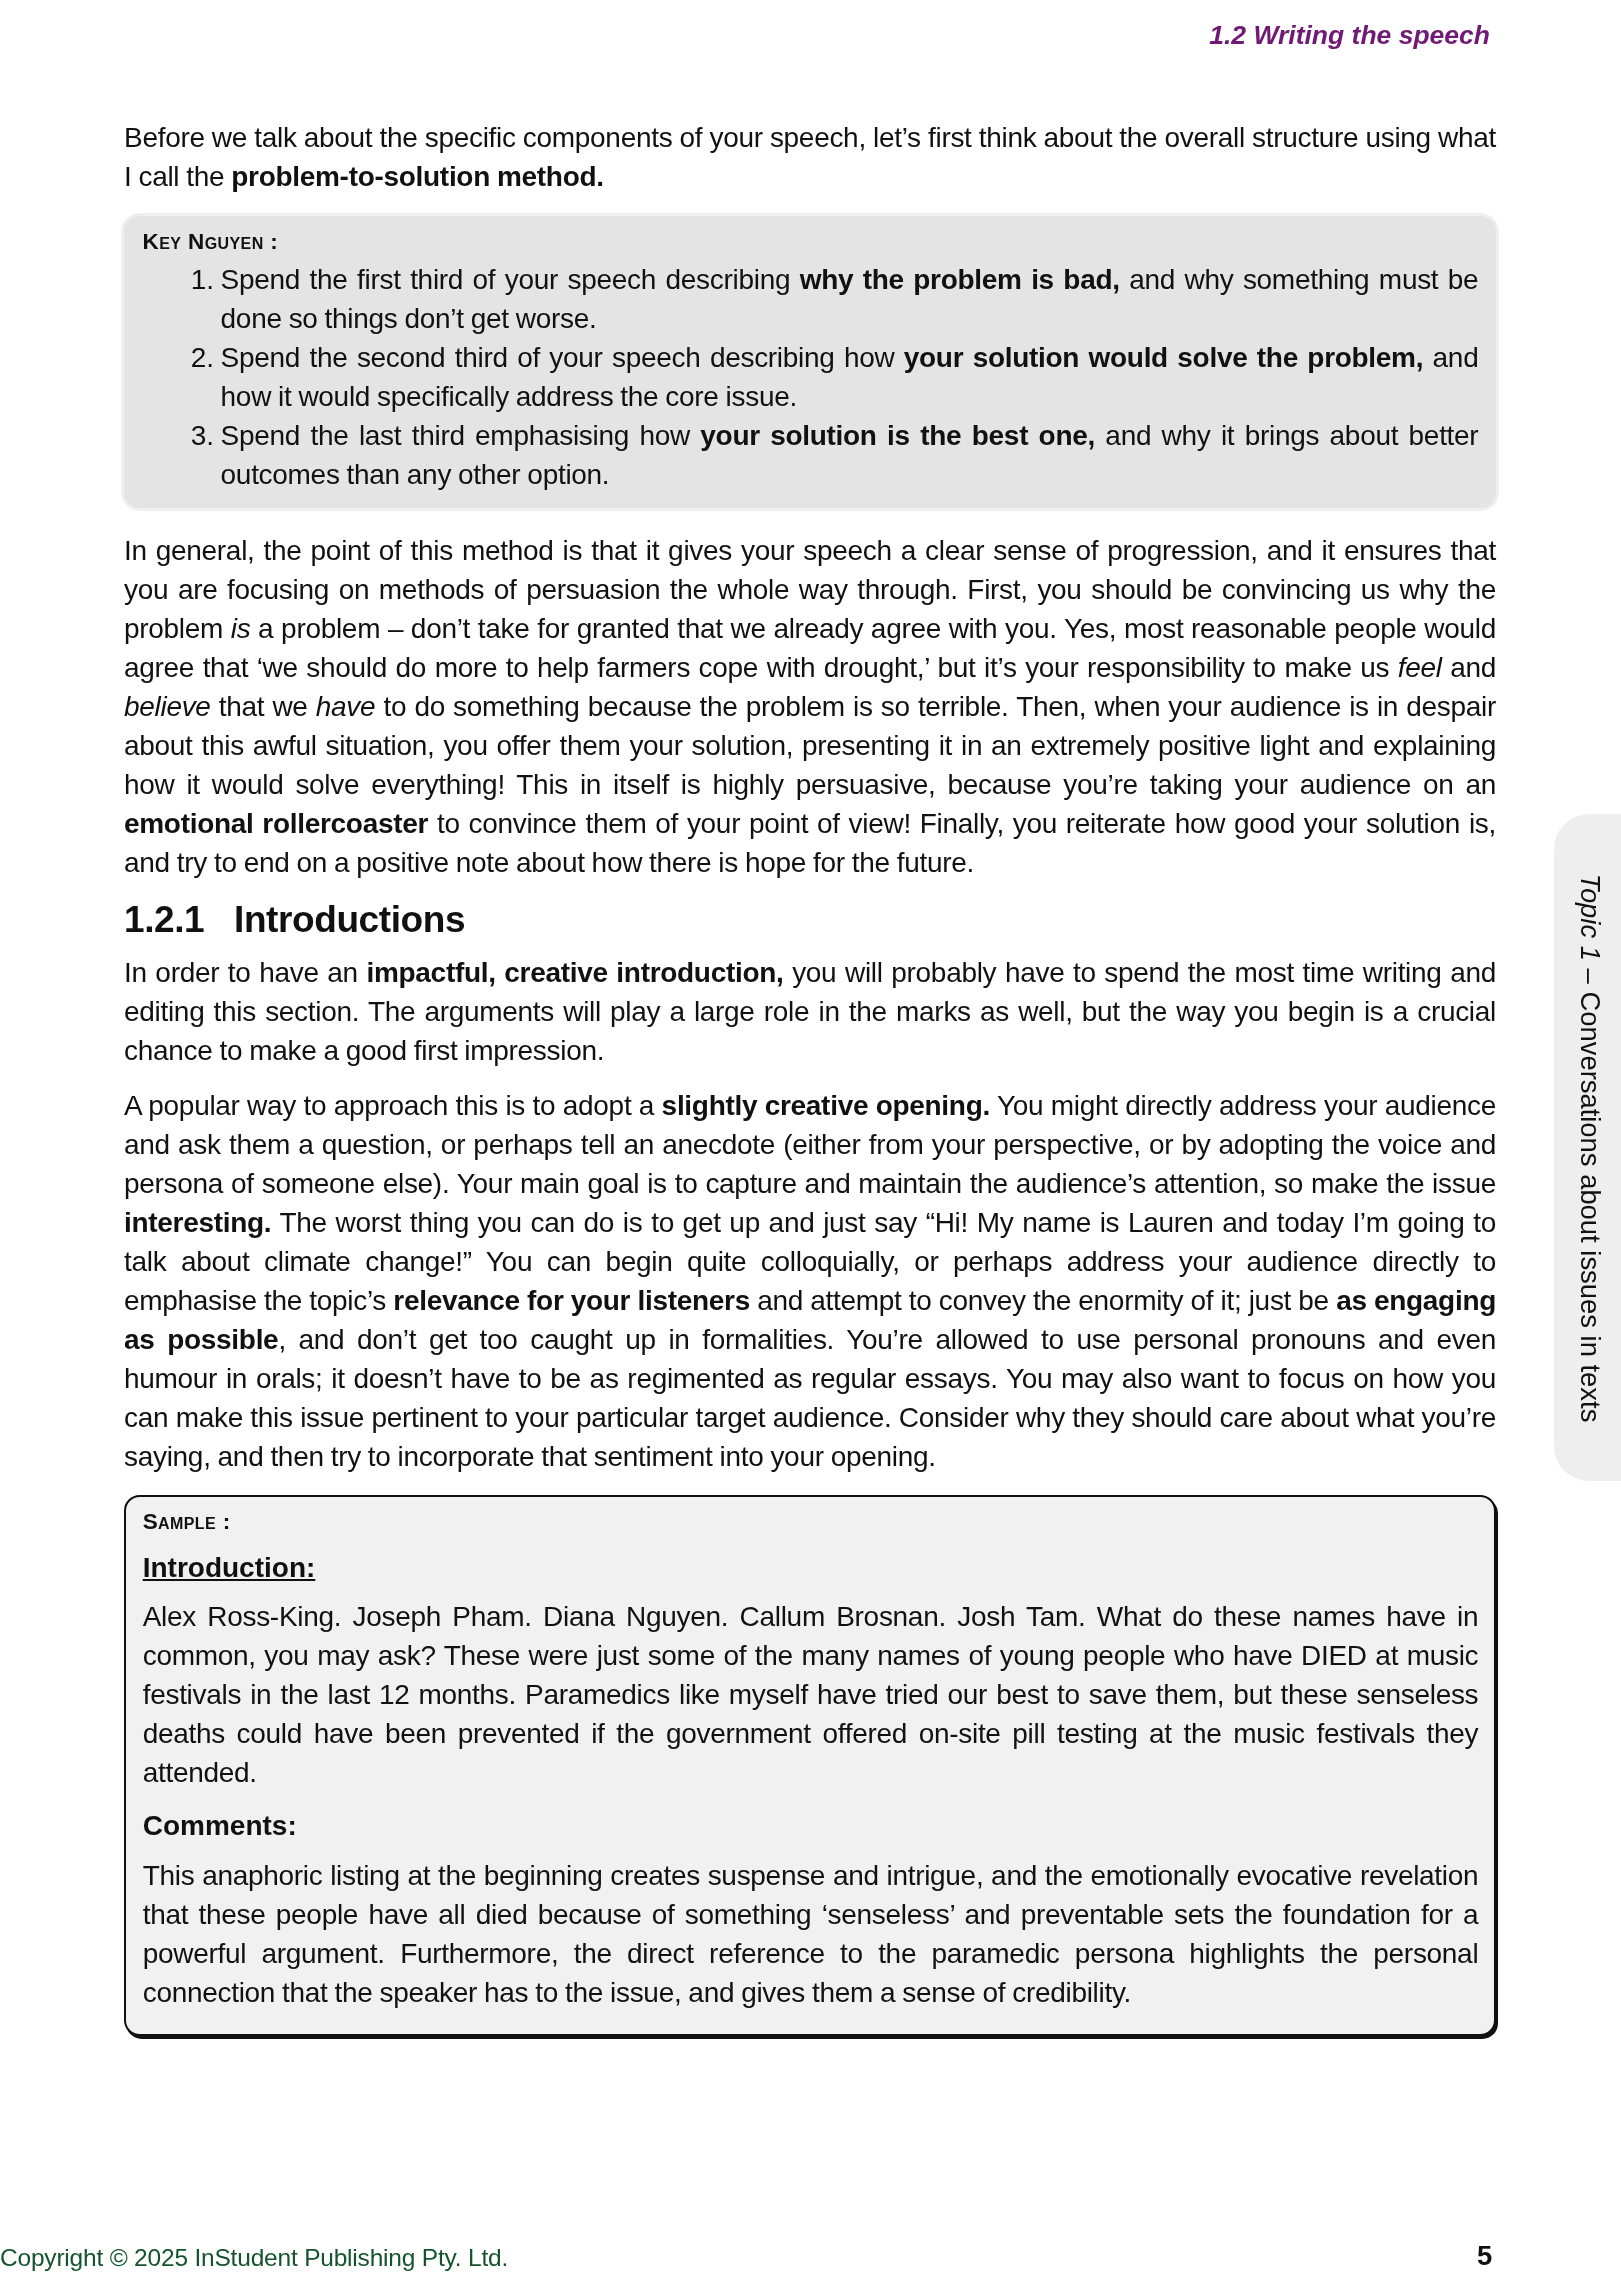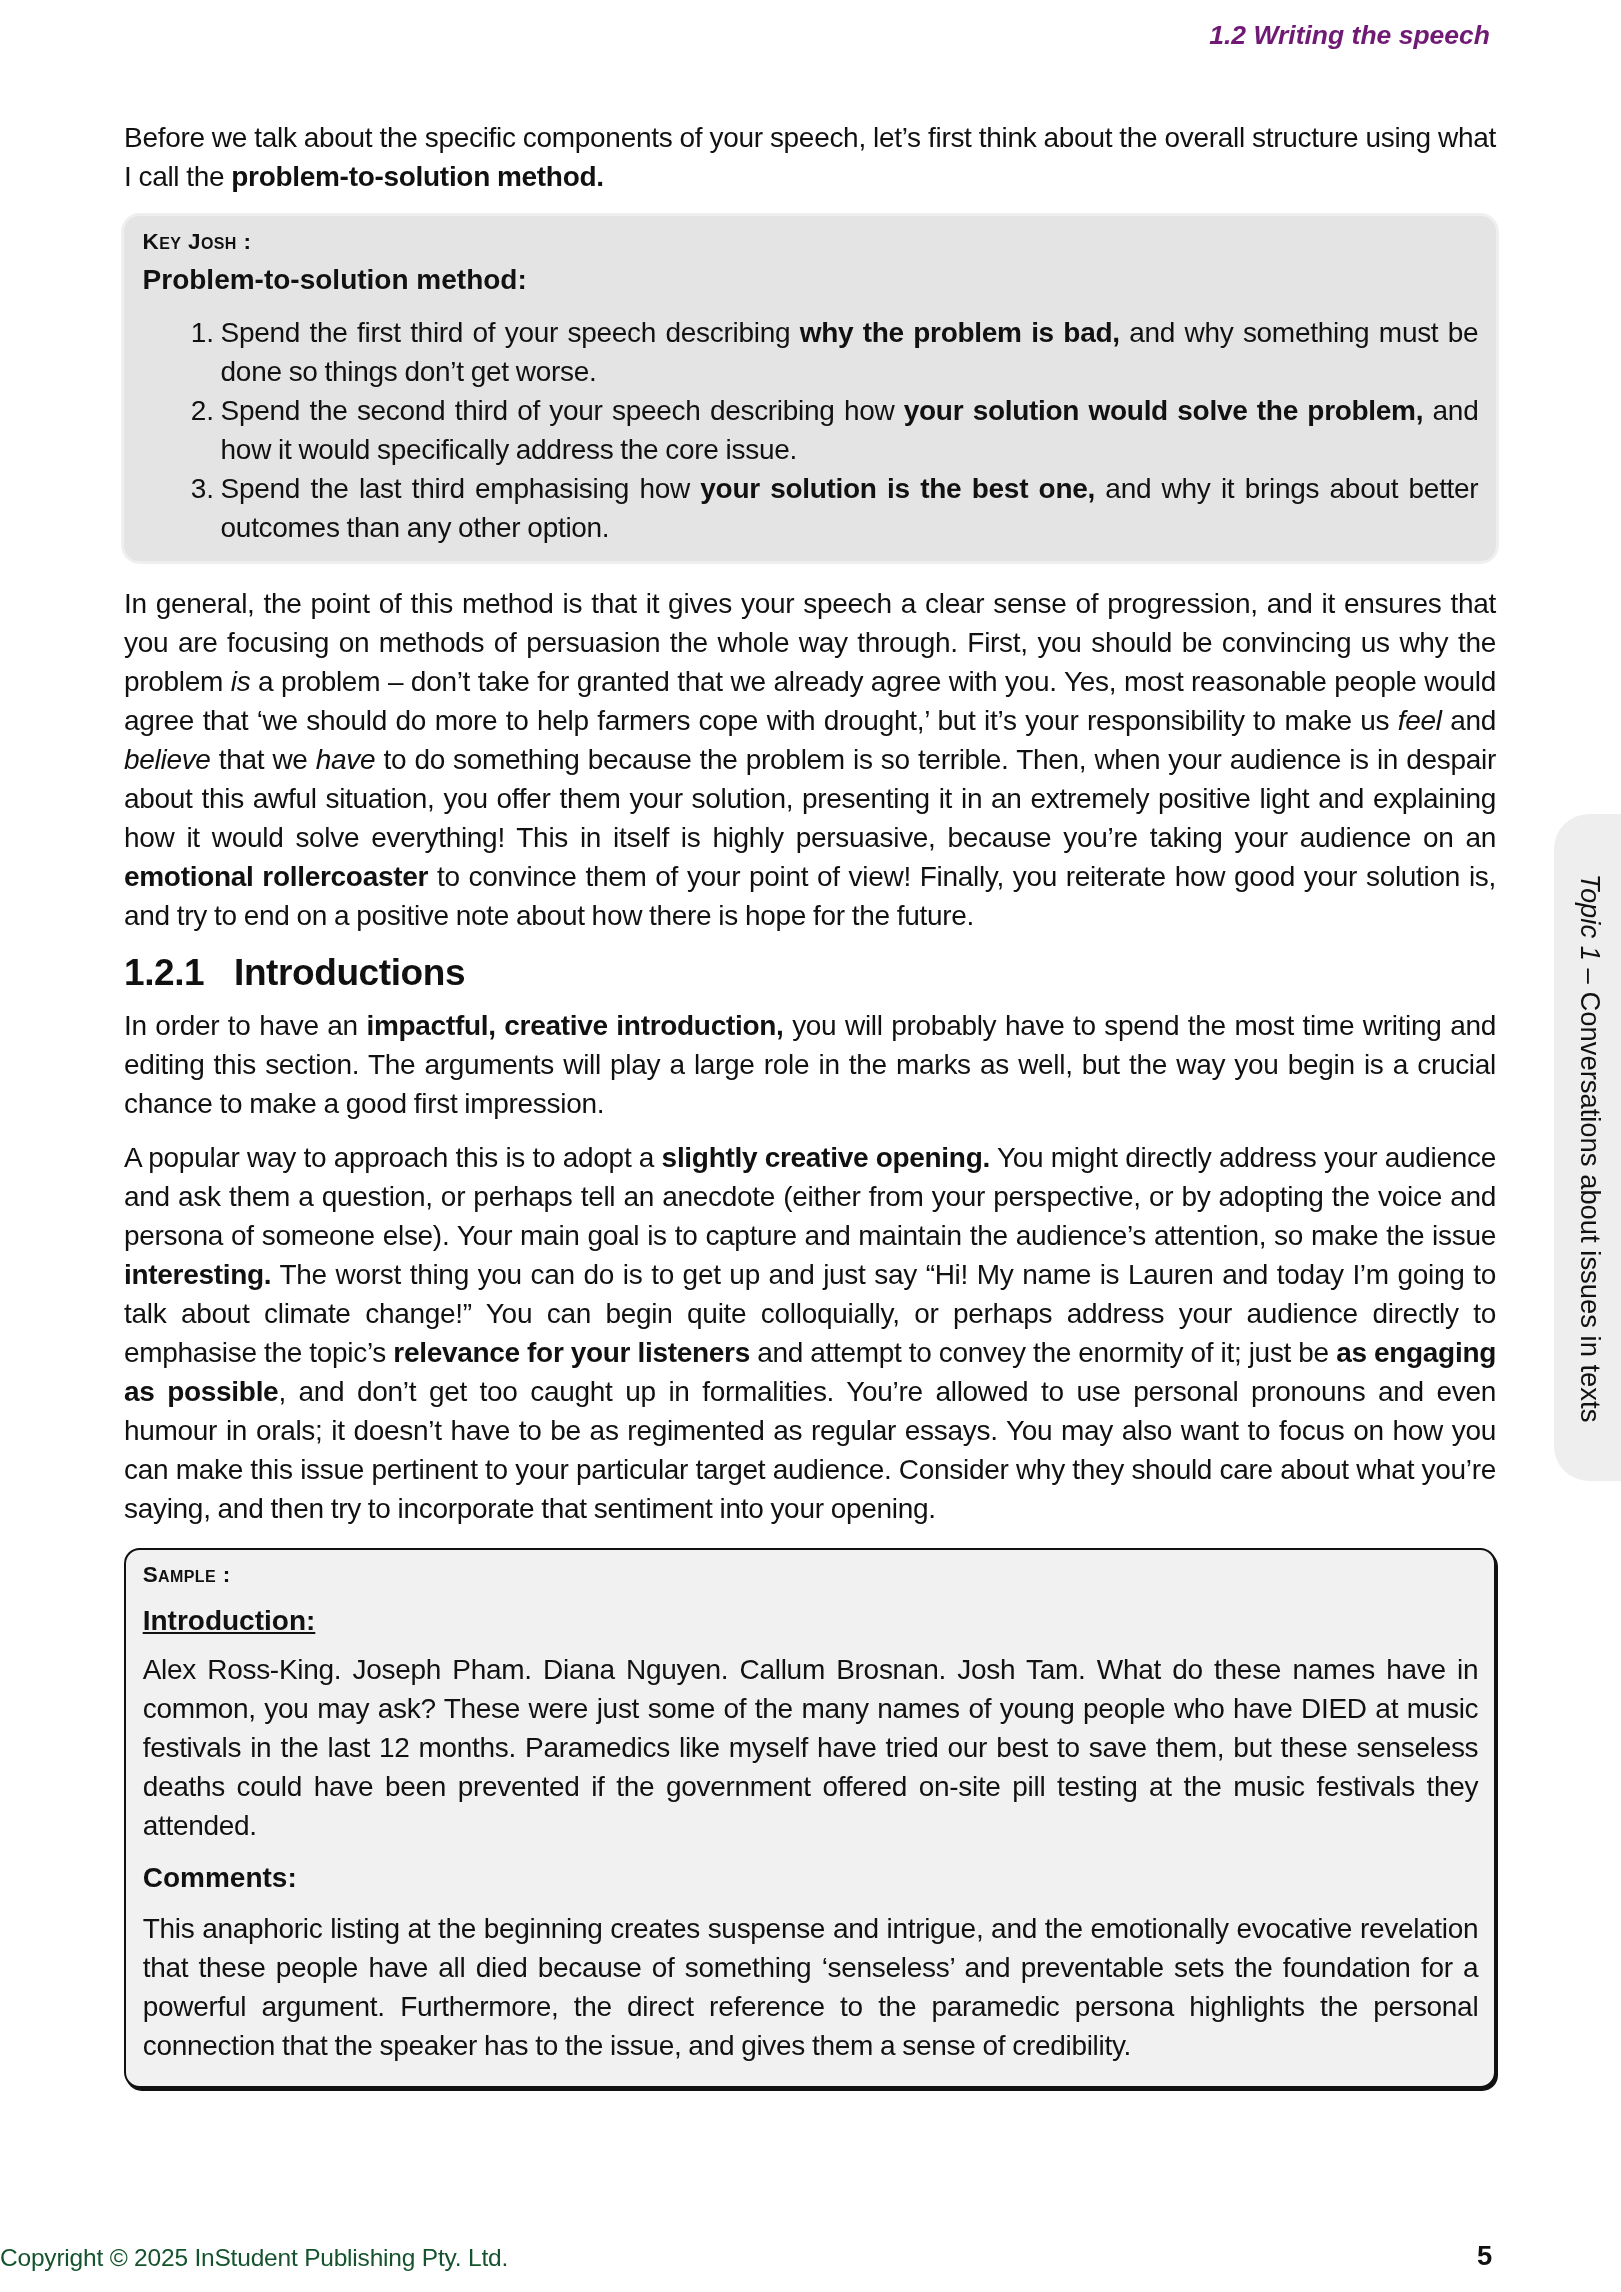--- a/index.html
+++ b/index.html
@@ -80,22 +80,21 @@
 </head>
 <body>
 
 <div class="running-head">1.2 Writing the speech</div>
 
 <div class="content">
 
   <p class="body"><span>Before we talk about the specific components of your speech, let’s first think about the overall structure using what I call the </span><b>problem-to-solution method.</b></p>
 
   <div class="keypoint">
-    <div class="box-kicker">Key Josh :</div>
-    <div class="box-title">Problem-to-solution method:</div>
+    <div class="box-kicker">Key Nguyen :</div>
     <ol class="kp-list">
       <li><span>Spend the first third of your speech describing </span><b>why the problem is bad,</b><span> and why something must be done so things don’t get worse.</span></li>
       <li><span>Spend the second third of your speech describing how </span><b>your solution would solve the problem,</b><span> and how it would specifically address the core issue.</span></li>
       <li><span>Spend the last third emphasising how </span><b>your solution is the best one,</b><span> and why it brings about better outcomes than any other option.</span></li>
     </ol>
   </div>
 
   <p class="body"><span>In general, the point of this method is that it gives your speech a clear sense of progression, and it ensures that you are focusing on methods of persuasion the whole way through.  First, you should be convincing us why the problem </span><i>is</i><span> a problem – don’t take for granted that we already agree with you.  Yes, most reasonable people would agree that ‘we should do more to help farmers cope with drought,’ but it’s your responsibility to make us </span><i>feel</i><span> and </span><i>believe</i><span> that we </span><i>have</i><span> to do something because the problem is so terrible.  Then, when your audience is in despair about this awful situation, you offer them your solution, presenting it in an extremely positive light and explaining how it would solve everything!  This in itself is highly persuasive, because you’re taking your audience on an </span><b>emotional rollercoaster</b><span> to convince them of your point of view!  Finally, you reiterate how good your solution is, and try to end on a positive note about how there is hope for the future.</span></p>
 
   <h2 class="section"><span class="num">1.2.1</span><span>Introductions</span></h2>

